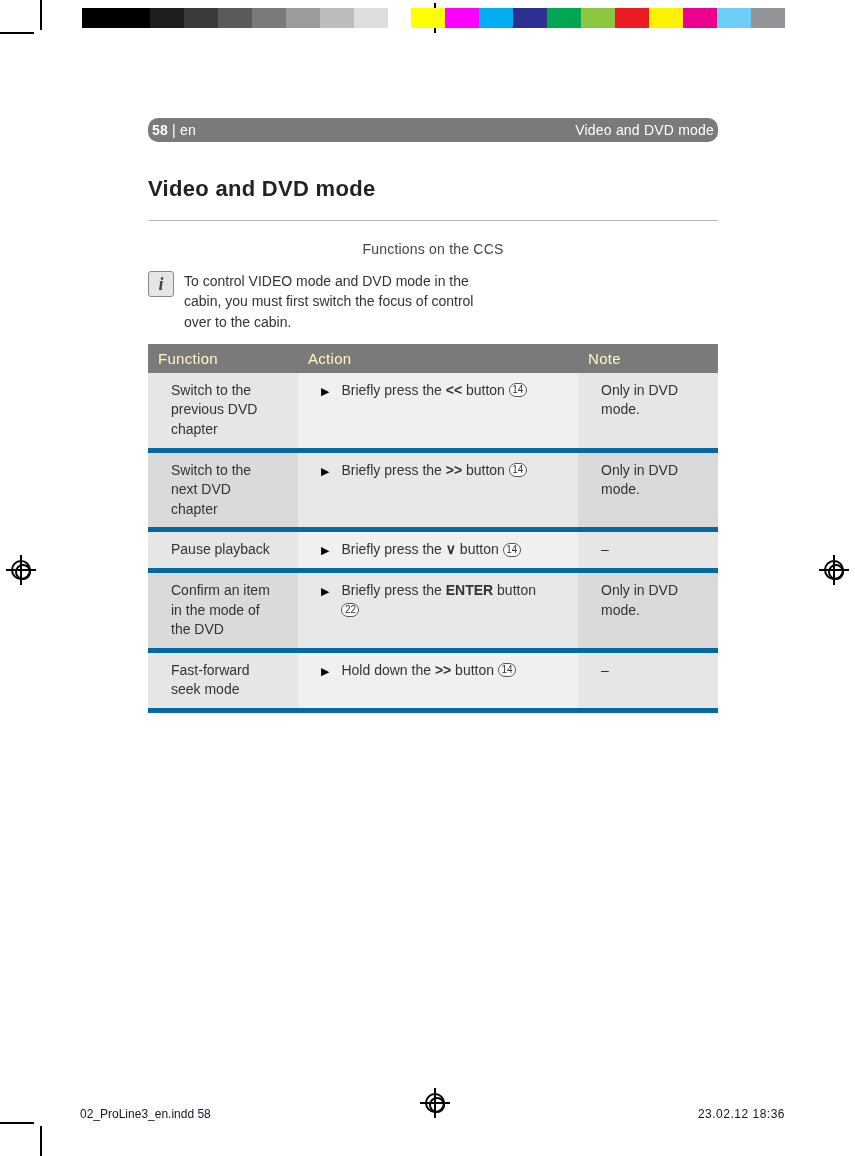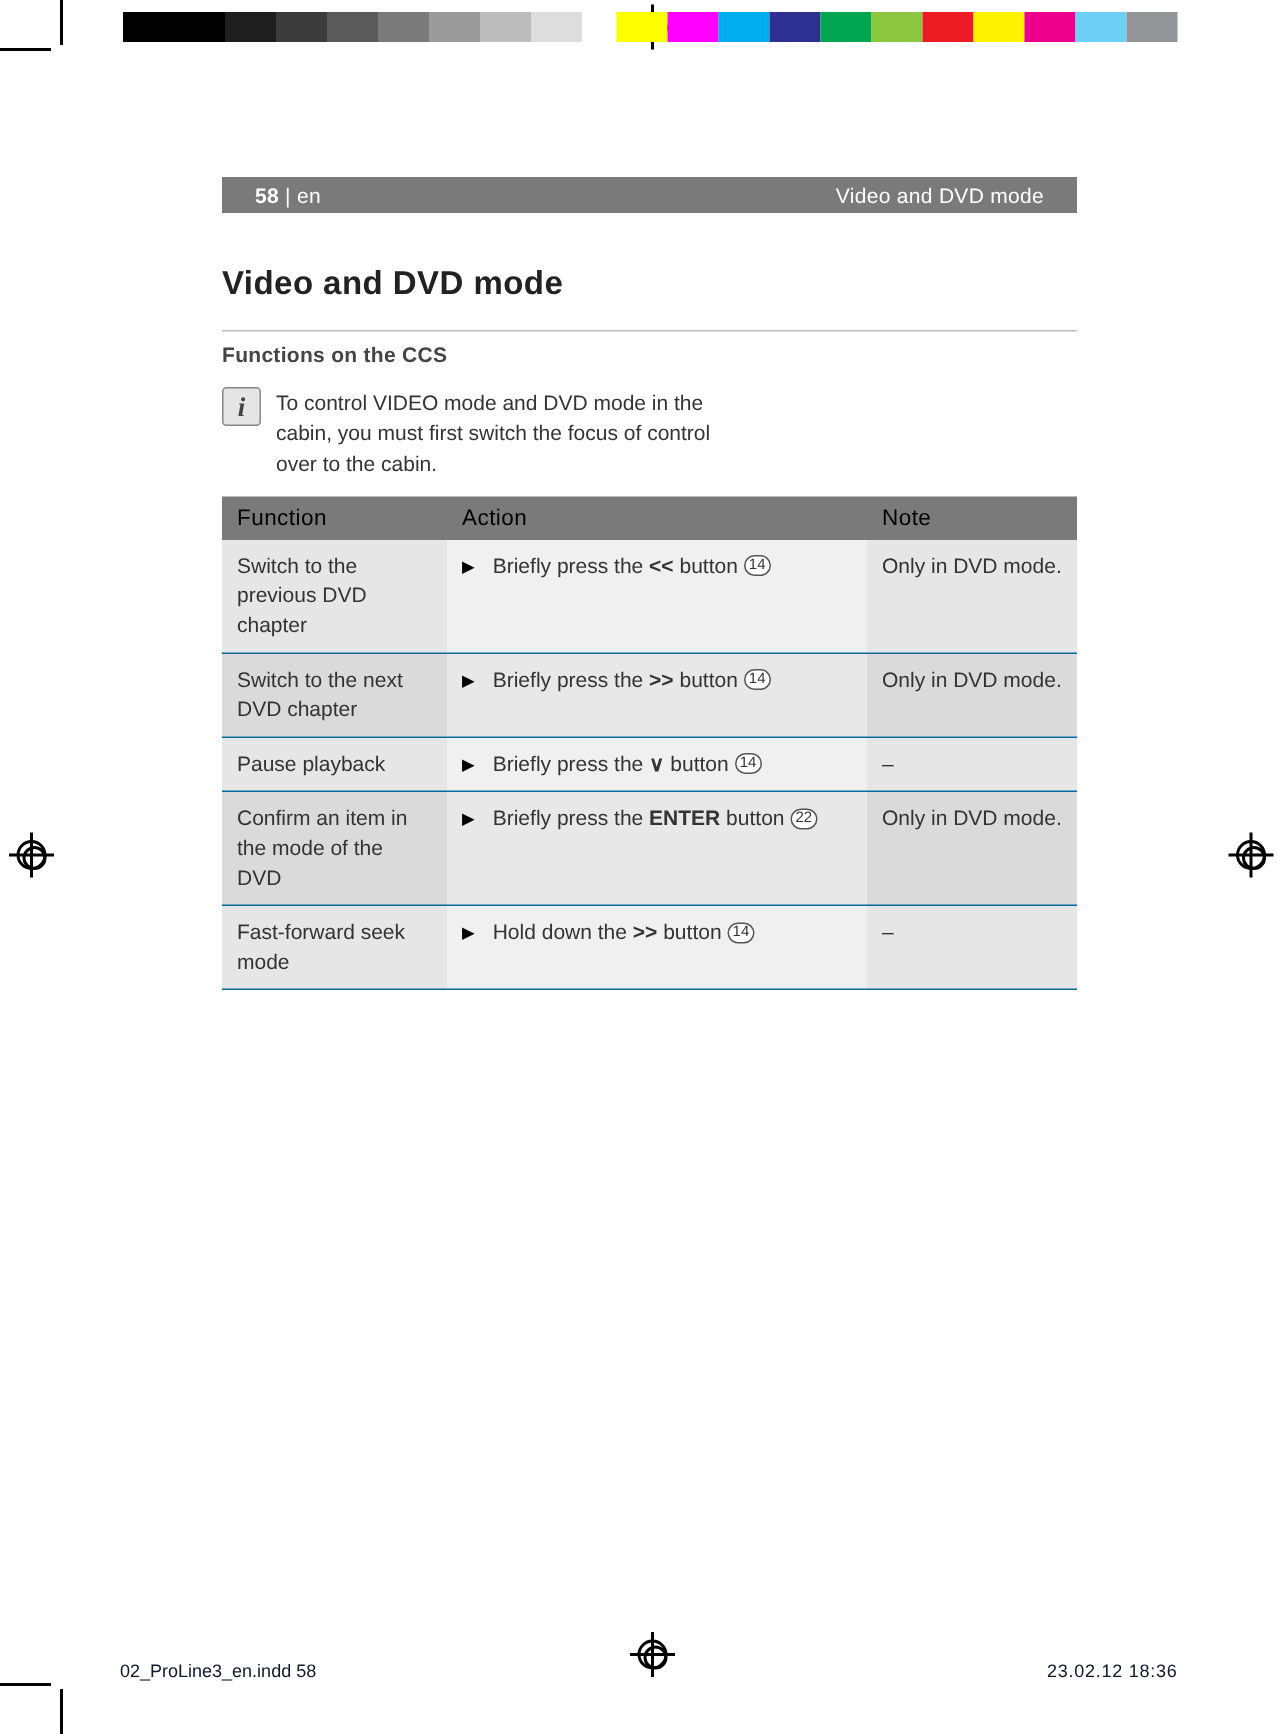--- a/index.html
+++ b/index.html
@@ -70,62 +70,64 @@
     width: 570px;
     height: 930px;
     display:flex;
     flex-direction:column;
   }
   .header-bar {
     background:#7a7a7a;
     color:#fff;
     font-family: Arial, sans-serif;
     font-size:14px;
-    padding:4px 22px;
+    padding:4px 4px;
     display:flex;
     justify-content:space-between;
     letter-spacing:0.2px;
+    border-radius:10px;
   }
   .header-bar .pg b { font-weight:bold; }
   h1.title {
     font-family: Arial, sans-serif;
     font-weight:900;
     font-size:22px;
     color:#222;
     margin-top:34px;
     letter-spacing:0.3px;
   }
   h2.subtitle {
     font-family: Arial, sans-serif;
-    font-weight:700;
+    font-weight:400;
     font-size:14px;
     color:#444;
     margin-top:18px;
     border-top:1px solid #bbb;
-    padding-top:7px;
+    padding-top:20px;
     letter-spacing:0.2px;
+    text-align:center;
   }
   .note-block { display:flex; gap:10px; margin-top:14px; max-width:340px; }
   .info-icon {
     width:26px; height:26px; background:#e5e5e5; border:1px solid #888; border-radius:3px;
     display:flex; align-items:center; justify-content:center; flex-shrink:0;
     font-family:Georgia, serif; font-style:italic; font-weight:bold; color:#444; font-size:18px;
   }
   .note-label { font-family:Arial,sans-serif; font-weight:700; font-size:14px; color:#333; }
   .note-text  { font-family:Arial,sans-serif; font-size:14px; color:#333; line-height:1.45; }
   
   .func-table { margin-top:12px; width:100%; border-collapse:collapse; font-family:Arial,sans-serif; }
   .func-table thead th {
-    background:#7a7a7a; color:#000000; font-weight:400; text-align:left;
+    background:#7a7a7a; color:#fef9c3; font-weight:400; text-align:left;
     font-size:15px; padding:6px 10px; letter-spacing:0.3px;
   }
   .func-table tbody td {
     font-size:14px; color:#333; vertical-align:top;
-    padding:8px 10px; line-height:1.4;
-    border-bottom:1px solid #0369a1;
+    padding:8px 23px; line-height:1.4;
+    border-bottom:5px solid #0369a1;
   }
   .func-table tbody tr:nth-child(odd) td:nth-child(1),
   .func-table tbody tr:nth-child(odd) td:nth-child(3) { background:#e6e6e6; }
   .func-table tbody tr:nth-child(even) td:nth-child(1),
   .func-table tbody tr:nth-child(even) td:nth-child(3) { background:#dadada; }
   .func-table tbody tr:nth-child(odd) td:nth-child(2) { background:#f0f0f0; }
   .func-table tbody tr:nth-child(even) td:nth-child(2) { background:#e8e8e8; }
   .func-table .col-func { width:150px; }
   .func-table .col-note { width:140px; }
   .action-cell { display:flex; gap:12px; }

